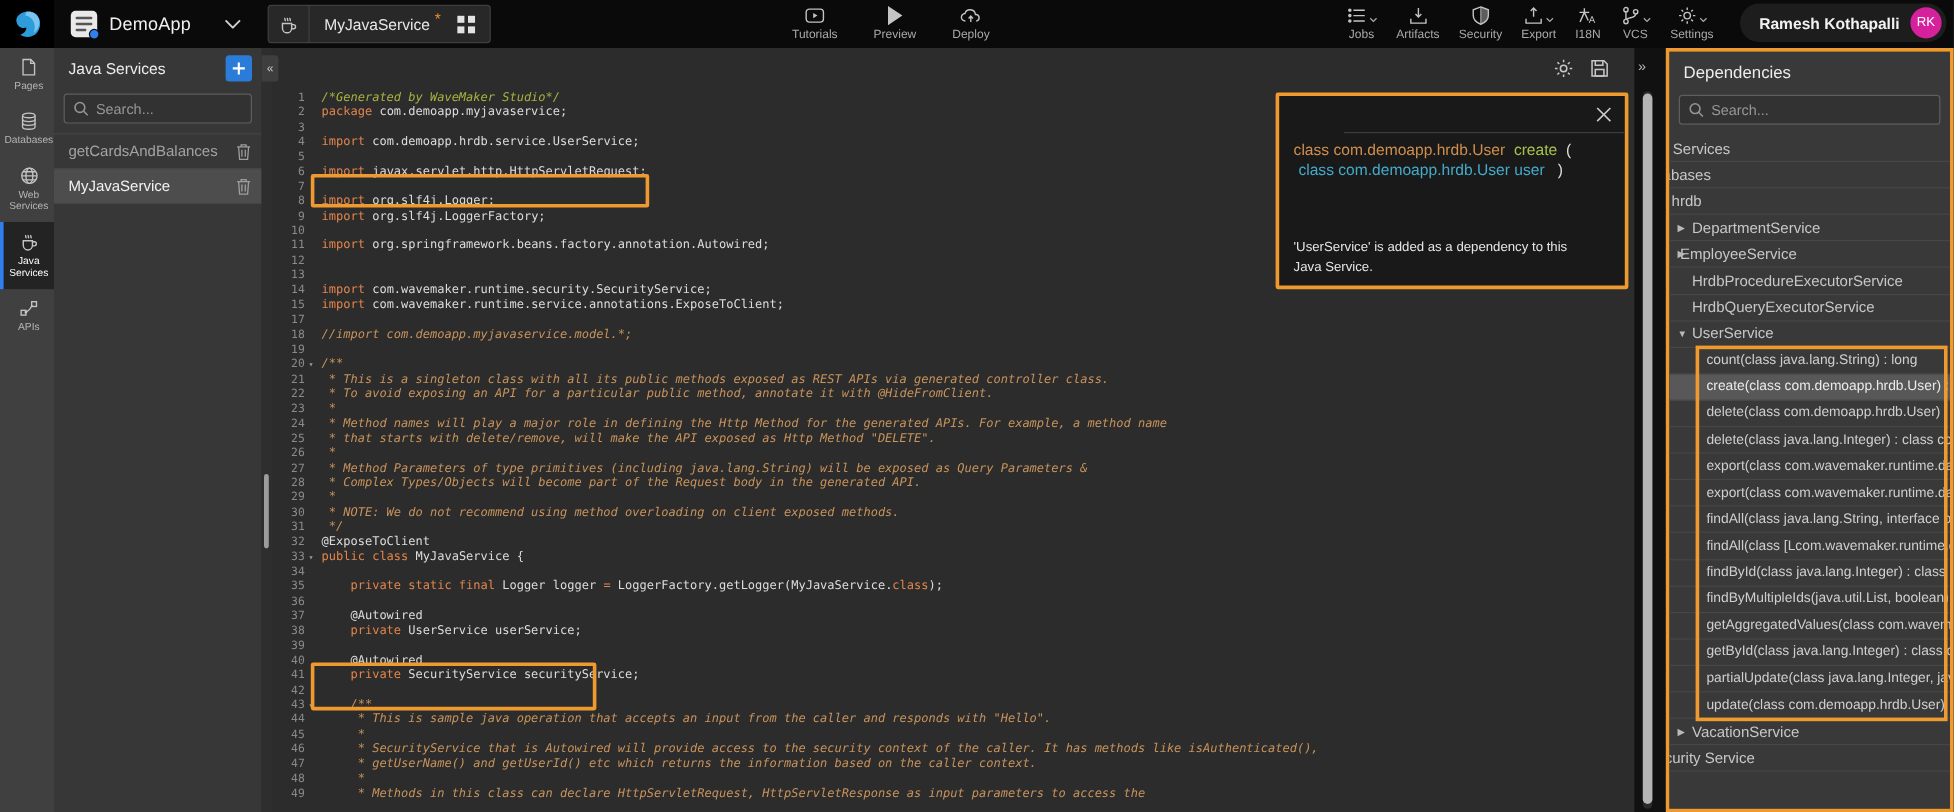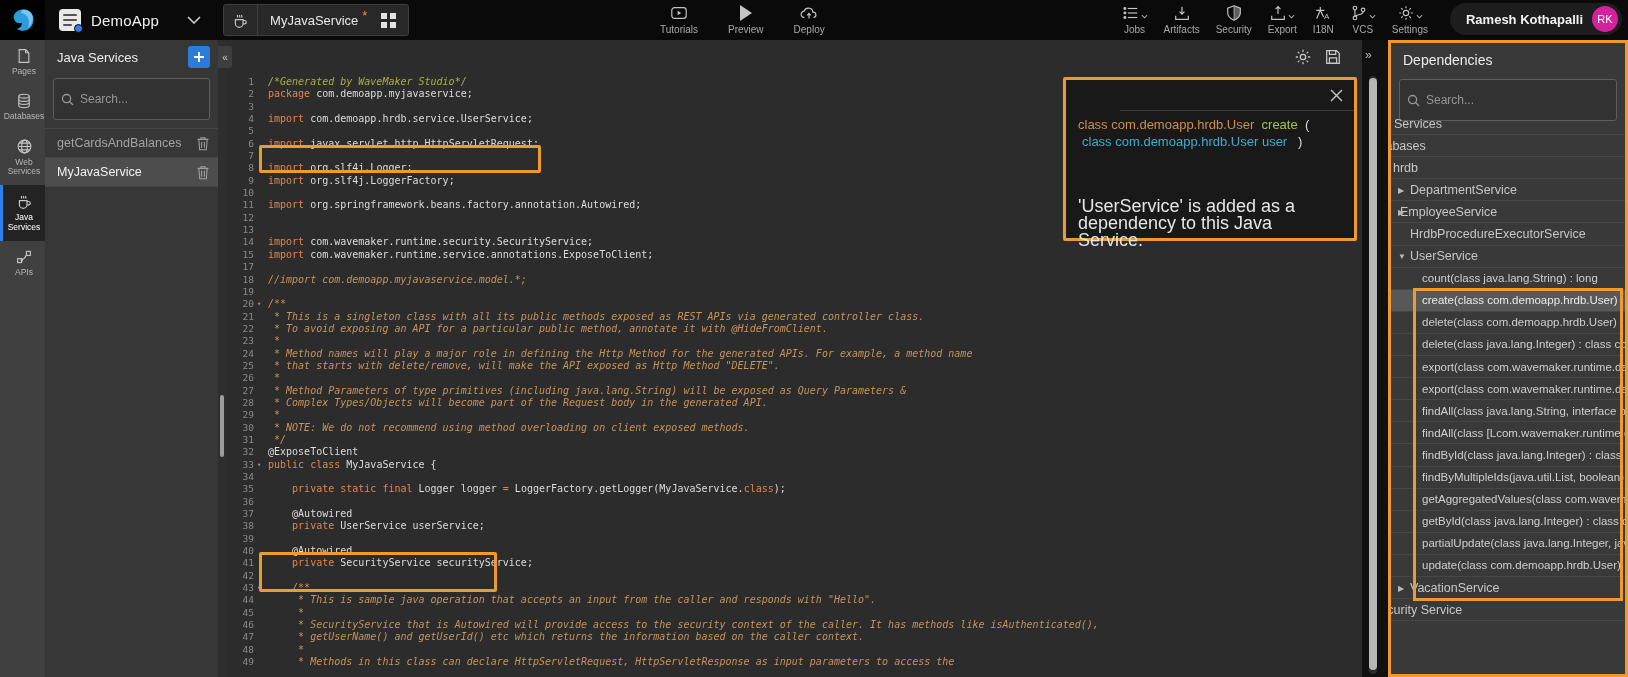--- a/index.html
+++ b/index.html
@@ -38,21 +38,21 @@
   #rail { position:absolute; left:0; top:40px; width:45px; bottom:0; background:#404040; z-index:20; }
   .rail-item { display:flex; flex-direction:column; align-items:center; justify-content:center; gap:3px;
     color:#b5b5b5; font-size:8.5px; text-align:center; padding:8px 1px; line-height:1.15; cursor:pointer; border-left:3px solid transparent; }
   .rail-item.active { background:#232323; border-left-color:#2f80ed; color:#fff; }
 
   
   #svc-panel { position:absolute; left:45px; top:40px; width:173px; bottom:0; background:#373737; z-index:10; }
   #svc-head { display:flex; align-items:center; height:30px; padding:0 8px 0 12px; margin-top:2px; }
   #svc-title { color:#ececec; font-size:13px; flex:1; }
   #svc-add { width:22px; height:22px; background:#2b7cd8; border-radius:3px; display:flex; align-items:center; justify-content:center; cursor:pointer; }
-  .searchbox { height:42px; border:1px solid #5e5e5e; border-radius:3px; background:#323232;
+  .searchbox { height:25px; border:1px solid #5e5e5e; border-radius:3px; background:#323232;
     display:flex; align-items:center; padding:0 7px; gap:6px; }
   .searchbox input { flex:1; min-width:0; background:transparent; border:none; outline:none; color:#cfcfcf; font-size:12px;
     font-family:"Liberation Sans",sans-serif; }
   .searchbox input::placeholder { color:#969696; }
   #svc-search { margin:6px 8px 8px 8px; }
   #svc-list { border-top:1px solid #454545; }
   .svc-item { height:29px; display:flex; align-items:center; padding:0 8px 0 12px; border-bottom:1px solid #454545;
     color:#a3a3a3; font-size:12.5px; cursor:pointer; }
   .svc-item span.lbl { flex:1; }
   .svc-item.selected { background:#4d4d4d; color:#f2f2f2; }
@@ -77,21 +77,21 @@
   #editor-toolbar .tbtn { cursor:pointer; }
 
   
   #popup { position:absolute; left:836px; top:37px; width:294px; height:164px; background:#191919;
     border:3px solid #ef9a2e; border-radius:2px; z-index:8; }
   #popup-close { position:absolute; top:9px; right:11px; cursor:pointer; }
   #popup-divider { position:absolute; left:54px; right:0; top:30px; border-top:1px solid #3c3c3c; }
   .sig { position:absolute; left:12px; font-size:13px; white-space:nowrap; }
   #sig1 { top:37px; } #sig2 { top:54px; left:16px; }
   .sig-ret { color:#cf8e4d; } .sig-m { color:#a6c24c; } .sig-w { color:#dddddd; } .sig-param { color:#45a9c9; }
-  #popup-msg { position:absolute; left:12px; top:118px; width:244px; color:#e6e6e6; font-size:18px; line-height:17px; }
+  #popup-msg { position:absolute; left:12px; top:118px; width:244px; color:#e6e6e6; font-size:11px; line-height:17px; }
 
   
   #strip { position:absolute; left:1362px; top:40px; width:26px; bottom:0; background:#111; z-index:10; }
   #strip-expand { position:absolute; left:3px; top:8px; color:#b9b9b9; font-size:12px; cursor:pointer; }
   #strip-track { position:absolute; left:7px; top:36px; width:8px; bottom:3px; background:#2a2a2a; border-radius:4px; }
   #strip-thumb { position:absolute; left:0; top:2px; width:8px; height:592px; background:#b5b5b5; border-radius:4px; }
 
   
   #deps { position:absolute; left:1388px; top:40px; width:240px; bottom:0; background:#393939;
     border:3px solid #ef9a2e; overflow:hidden; z-index:9; }
@@ -515,20 +515,23 @@
         <span style="margin-left: 19px;">DepartmentService</span>
       </div>
       <div class="drow">
         <span class="arr" style="left: 7px;">▶</span>
         <span style="margin-left: 9px;">EmployeeService</span>
       </div>
       <div class="drow">
         <span style="margin-left: 19px;">HrdbProcedureExecutorService</span>
       </div>
       <div class="drow">
+        <span style="margin-left: 19px;">HrdbQueryExecutorService</span>
+      </div>
+      <div class="drow">
         <span class="arr" style="left: 7px;">▼</span>
         <span style="margin-left: 19px;">UserService</span>
       </div>
       <div class="drow m">
         <span style="margin-left: 31px;">count(class java.lang.String) : long</span>
       </div>
       <div class="drow m sel">
         <span style="margin-left: 31px;">create(class com.demoapp.hrdb.User) : cla</span>
       </div>
       <div class="drow m">

